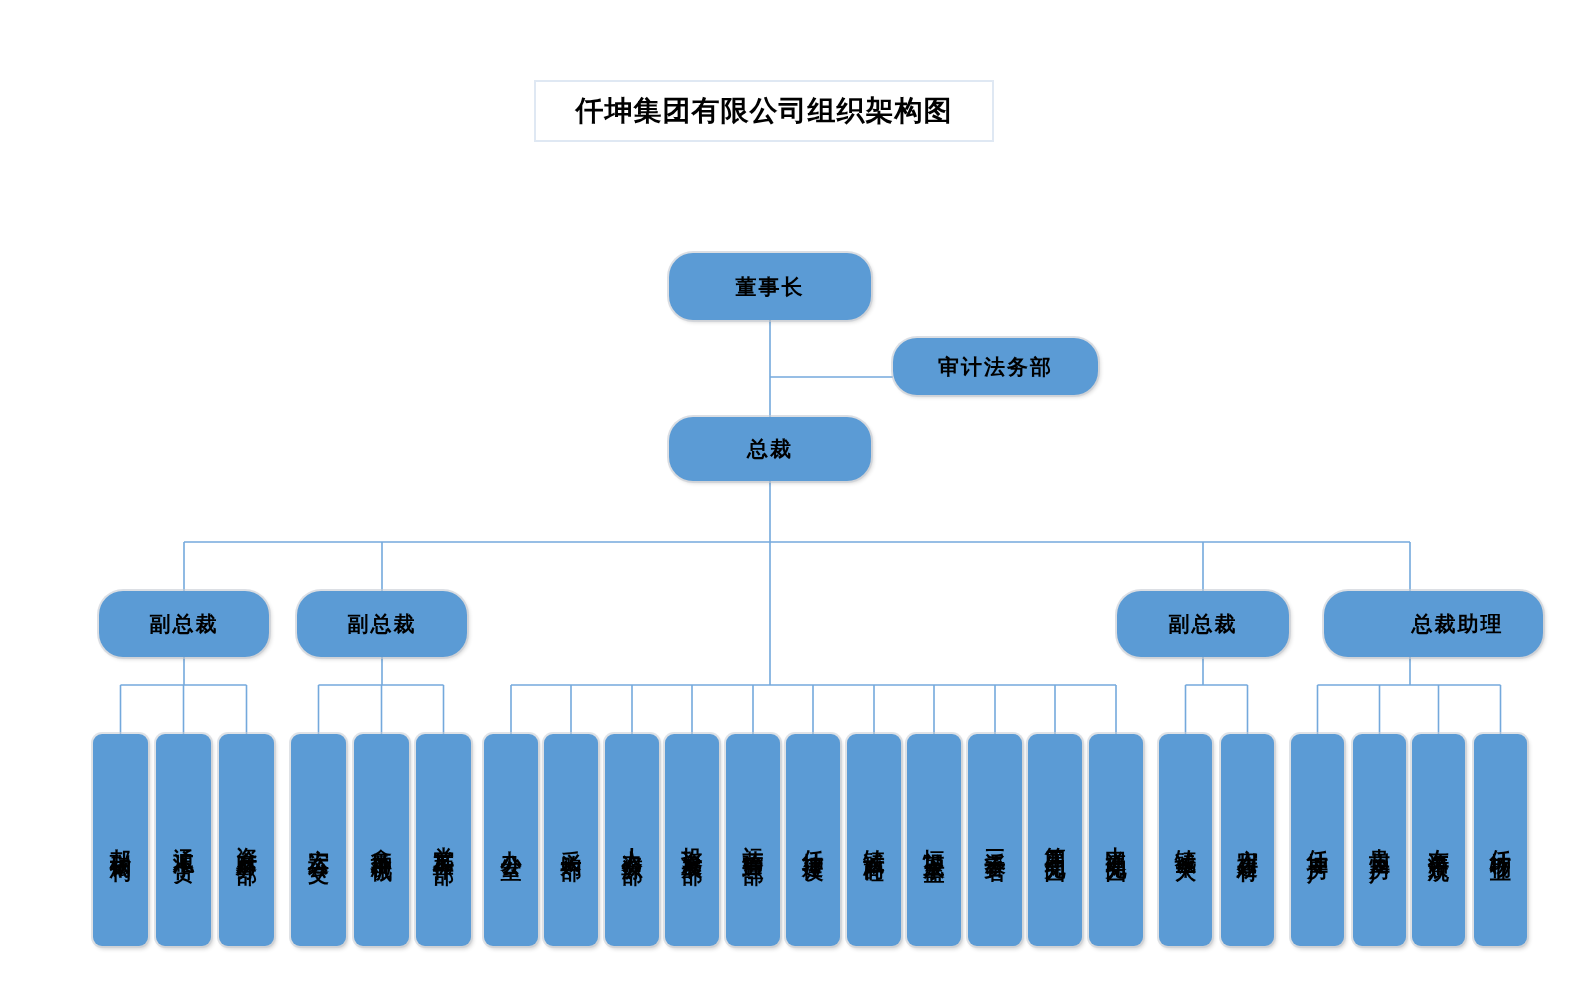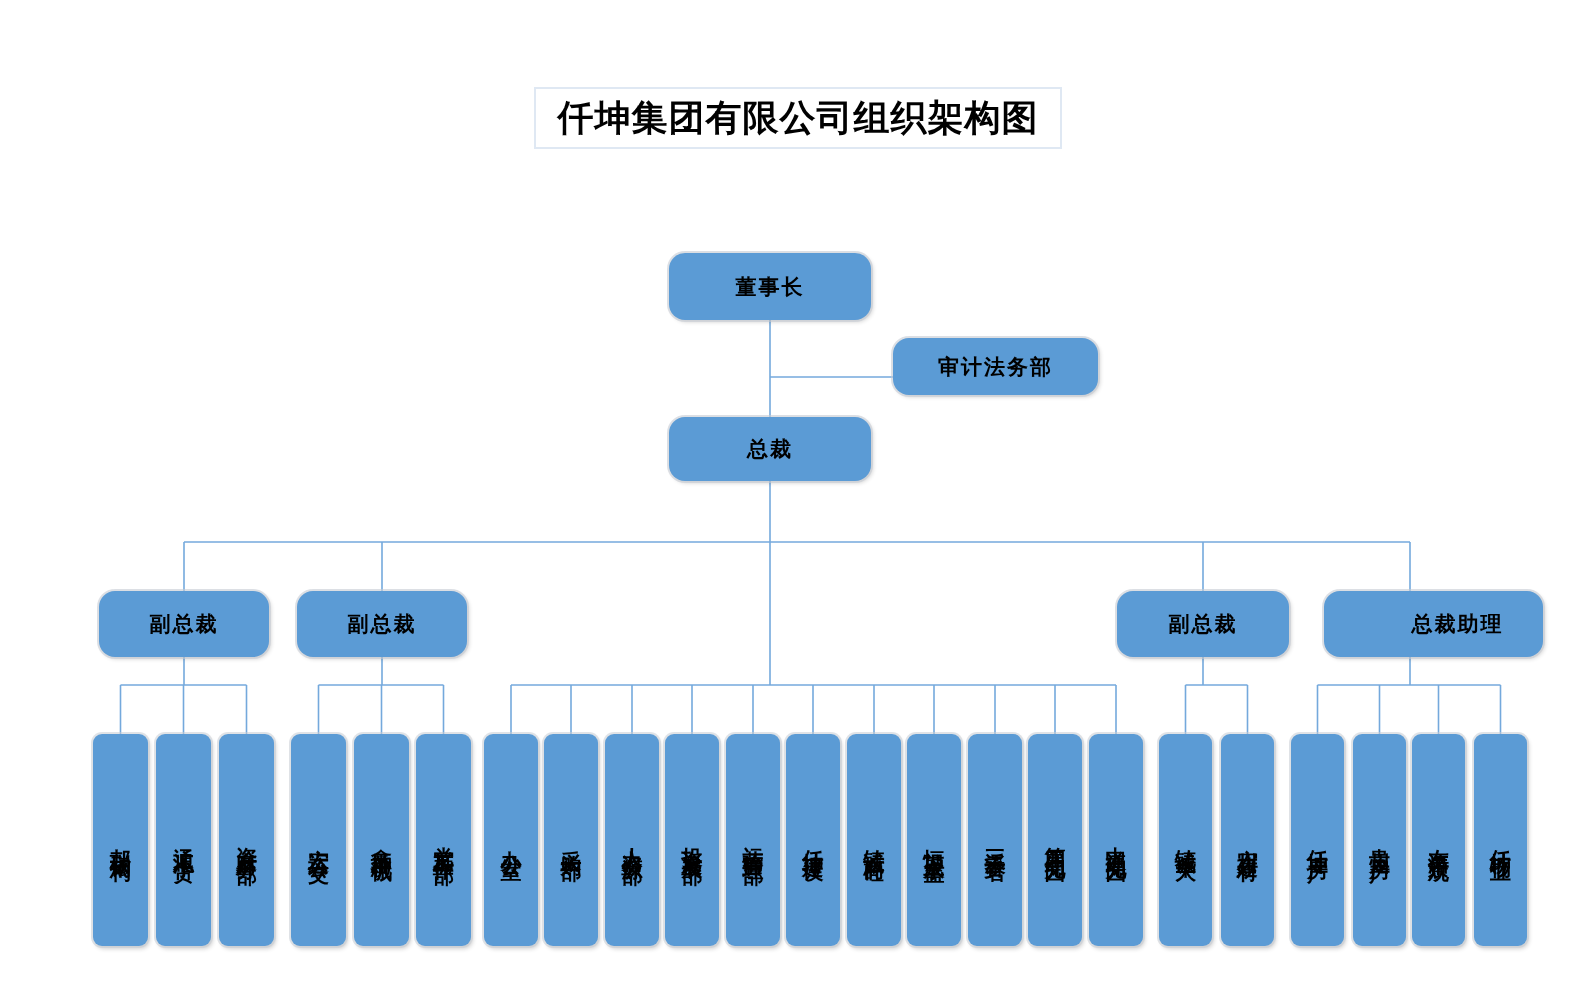--- a/index.html
+++ b/index.html
@@ -18,33 +18,32 @@
   .lines {
     position: absolute;
     left: 0; top: 0;
   }
   .lines line {
     stroke: #74a9dc;
     stroke-width: 1.6;
   }
   .title-box {
     position: absolute;
-    left: 534px; top: 80px; width: 528px; height: 62px;
+    left: 534px; top: 80px; width: 460px; height: 62px;
     background: #ffffff;
     border: 2px solid #dfe8f3;
     display: flex; align-items: center; justify-content: center;
-    font-size: 36px; font-weight: bold; color: #000;
+    font-size: 28px; font-weight: bold; color: #000;
     letter-spacing: 1px;
     box-sizing: border-box;
-    margin-top: 7px;
   }
   .node {
     position: absolute;
     background: #5b9bd5;
-    border-radius: 16px;
+    border-radius: 24px;
     display: flex; align-items: center; justify-content: center;
     font-weight: bold; font-size: 21px; color: #000;
     letter-spacing: 2px;
     box-shadow: 0 0 0 2px rgba(198,204,212,0.6), 2px 2px 4px rgba(0,0,0,0.18);
   }
   .leaf {
     position: absolute;
     top: 734px; height: 212px;
     background: #5b9bd5;
     border-radius: 9px;

